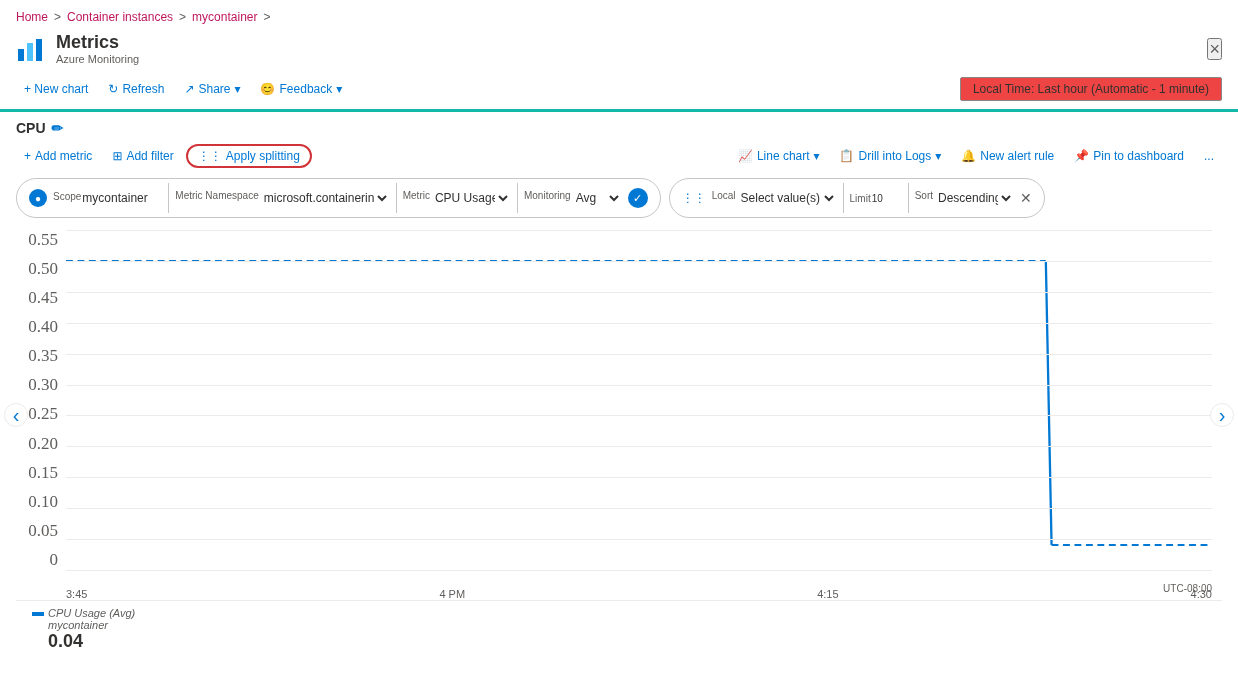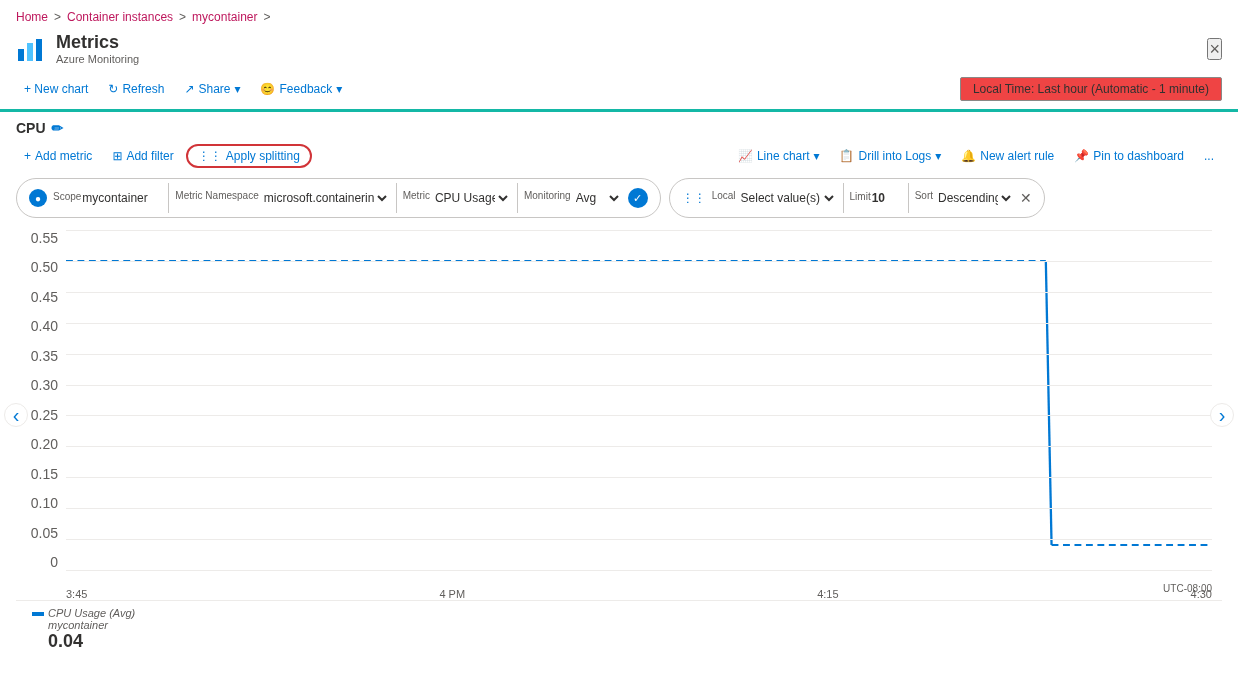--- a/index.html
+++ b/index.html
@@ -52,21 +52,21 @@
     .splitting-icon { color: #0078d4; font-size: 14px; }
 
     
     .chart-wrapper { position: relative; background: #fff; border: none; }
     .nav-arrow { position: absolute; top: 50%; transform: translateY(-50%); cursor: pointer; color: #0078d4; font-size: 20px; z-index: 10; background: #fff; border: 1px solid #edebe9; border-radius: 50%; width: 24px; height: 24px; display: flex; align-items: center; justify-content: center; }
     .nav-arrow-left { left: -12px; }
     .nav-arrow-right { right: -12px; }
 
     .chart-area { position: relative; width: 100%; height: 370px; padding-left: 50px; padding-right: 10px; padding-bottom: 30px; }
     .y-axis { position: absolute; left: 0; top: 0; bottom: 30px; width: 48px; display: flex; flex-direction: column; justify-content: space-between; align-items: flex-end; padding-right: 6px; }
-    .y-label { font-size: 14px; color: #605e5c; }
+    .y-label { font-size: 17px; color: #605e5c; font-family: Liberation Serif, serif; }
     .chart-canvas { position: absolute; left: 50px; right: 10px; top: 0; bottom: 30px; }
     .grid-lines { position: absolute; left: 0; right: 0; top: 0; bottom: 0; }
     .grid-line { position: absolute; left: 0; right: 0; height: 1px; background: #edebe9; }
     .chart-svg { width: 100%; height: 100%; }
     .x-axis { position: absolute; bottom: 0; left: 50px; right: 10px; display: flex; justify-content: space-between; }
     .x-label { font-size: 11px; color: #605e5c; }
     .utc-label { position: absolute; bottom: 6px; right: 10px; font-size: 10px; color: #605e5c; }
 
     
     .chart-legend { display: flex; align-items: flex-start; gap: 4px; padding: 6px 16px; border-top: 1px solid #edebe9; }
@@ -205,21 +205,21 @@
       <span class="splitting-icon" style="font-size:12px;color:#0078d4;">⋮⋮</span>
       <div class="metric-field">
         <label>Local</label>
         <select style="border:none;outline:none;font-size:12px;background:transparent;cursor:pointer;width:100px;">
           <option>Select value(s)</option>
         </select>
       </div>
       <div class="metric-divider"></div>
       <div class="metric-field">
         <label>Limit</label>
-        <input type="text" style="border: none; outline: none; font-size: 12px; width: 30px; background: transparent; font-weight: bold;" value="10">
+        <input type="text" style="border: none; outline: none; font-size: 10px; width: 30px; background: transparent;" value="10">
       </div>
       <div class="metric-divider"></div>
       <div class="metric-field">
         <label>Sort</label>
         <select style="border:none;outline:none;font-size:12px;background:transparent;cursor:pointer;width:80px;">
           <option>Descending</option>
         </select>
       </div>
       <span class="remove-btn">✕</span>
     </div>

